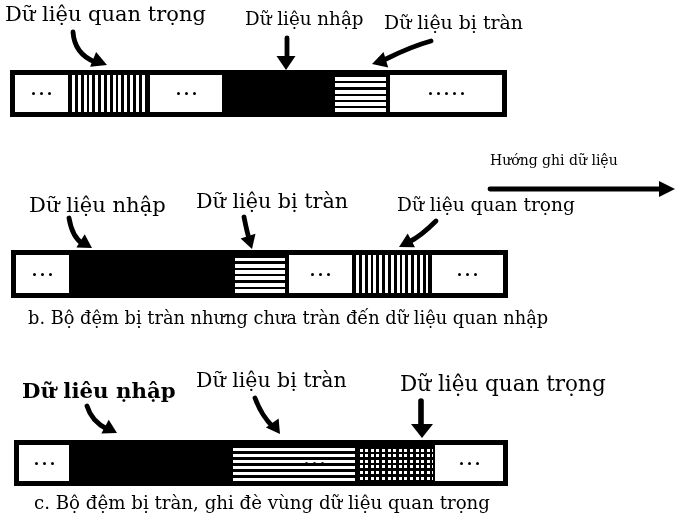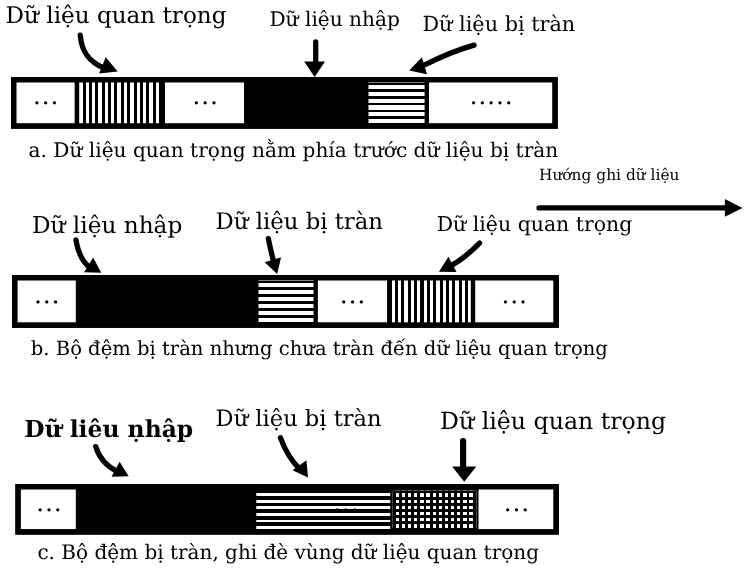--- a/index.html
+++ b/index.html
@@ -134,21 +134,20 @@
       <div class="seg seg-plain" style="width: 112px;">
         <span class="dots">
           <i class="dot"></i>
           <i class="dot"></i>
           <i class="dot"></i>
           <i class="dot"></i>
           <i class="dot"></i>
         </span>
       </div>
     </div>
-  <span class="lbl lbl-cap-a">a. Dữ liệu quan trọng nằm phía trước dữ liệu bị tràn</span>
 
   <span class="lbl lbl-direction">Hướng ghi dữ liệu</span>
 
   <span class="lbl lbl-b-nhap">Dữ liệu nhập</span>
   <span class="lbl lbl-b-bi-tran">Dữ liệu bị tràn</span>
   <span class="lbl lbl-b-quan-trong">Dữ liệu quan trọng</span>
   <div class="bar bar-b">
       <div class="seg seg-plain" style="width: 53px;">
         <span class="dots">
           <i class="dot"></i>
@@ -171,21 +170,21 @@
         <div class="fill"></div>
       </div>
       <div class="seg seg-plain" style="width: 71px;">
         <span class="dots">
           <i class="dot"></i>
           <i class="dot"></i>
           <i class="dot"></i>
         </span>
       </div>
     </div>
-  <span class="lbl lbl-cap-b">b. Bộ đệm bị tràn nhưng chưa tràn đến dữ liệu quan trọng</span>
+  <span class="lbl lbl-cap-b">b. Bộ đệm bị tràn nhưng chưa tràn đến dữ liệu quan nhập</span>
 
   <span class="lbl lbl-c-nhap">Dữ liêu ṇhập</span>
   <span class="lbl lbl-c-bi-tran">Dữ liệu bị tràn</span>
   <span class="lbl lbl-c-quan-trong">Dữ liệu quan trọng</span>
   <div class="bar bar-c">
       <div class="seg seg-plain" style="width: 50px;">
         <span class="dots">
           <i class="dot"></i>
           <i class="dot"></i>
           <i class="dot"></i>

